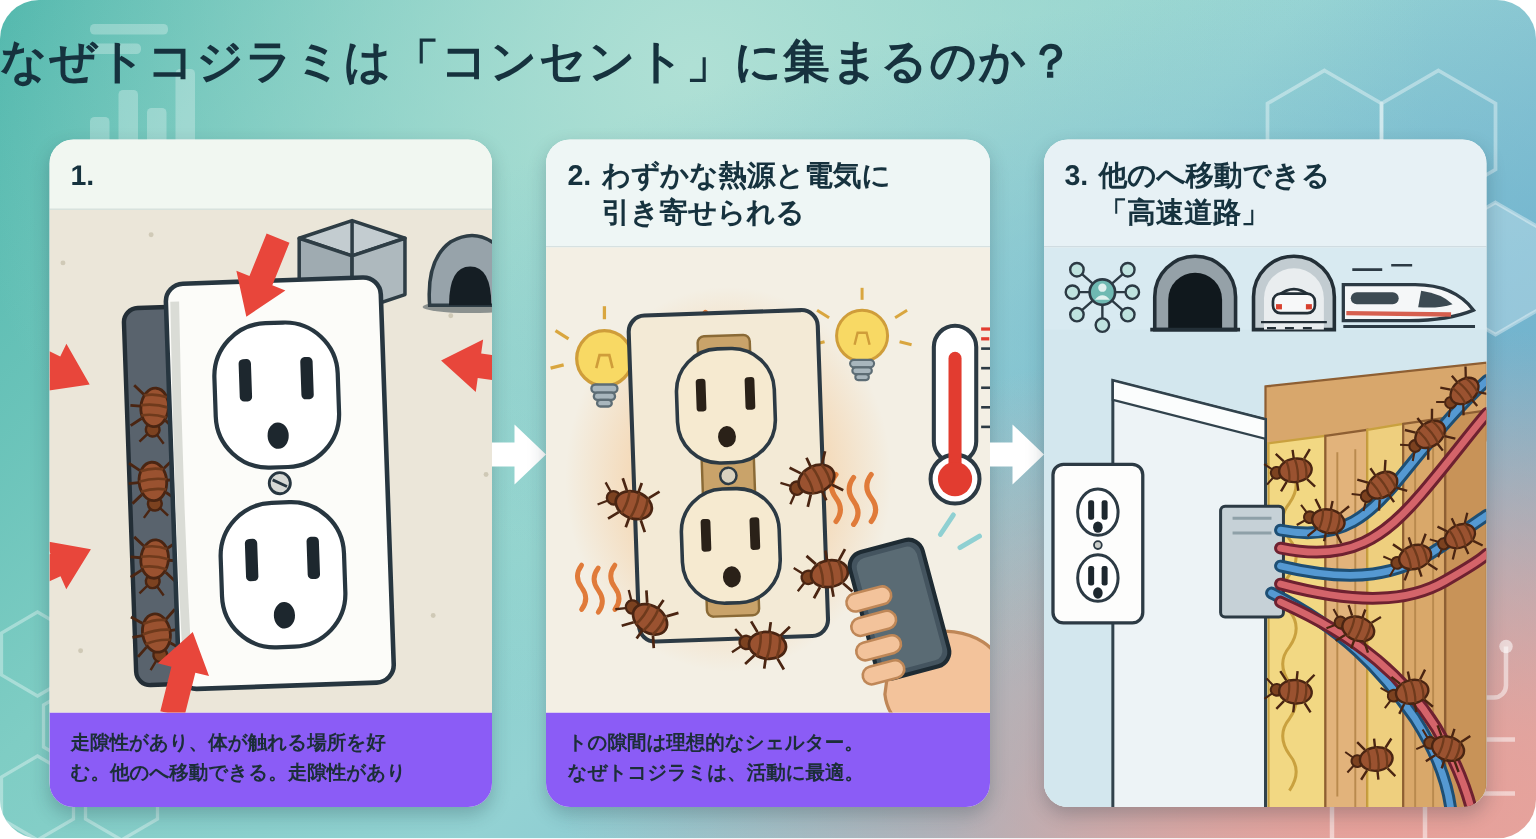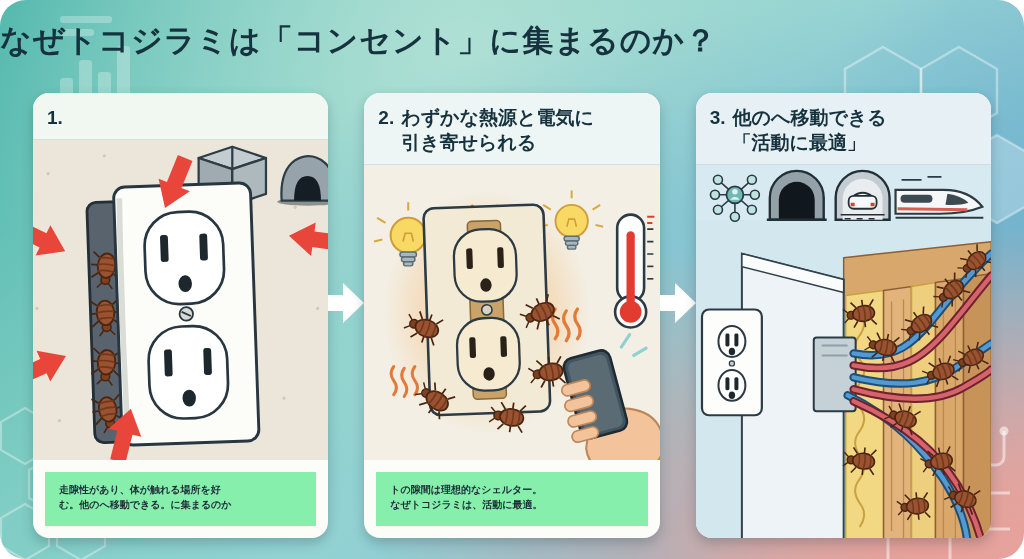--- a/index.html
+++ b/index.html
@@ -19,22 +19,22 @@
   .panel-head{display:flex;gap:7px;padding:12px 14px 9px;font-size:19px;font-weight:800;
     color:#16323e;line-height:1.32;border-bottom:1px solid rgba(40,70,80,.12);}
   .p1 .panel-head{background:#f1f7f1;}
   .p2 .panel-head{background:#eef6f5;}
   .p3 .panel-head{background:#e7f1f5;}
   .panel-art{flex:1;position:relative;min-height:0;}
   .panel-art svg{width:100%;height:100%;display:block;}
   .p1 .panel-art{background:#ebe6d9;}
   .p2 .panel-art{background:#f3efe4;}
   .p3 .panel-art{background:#d8eaf1;}
-  .caption{margin:12px;padding:10px 14px 14px;font-size:10px;font-weight:600;
-    color:#1c2e39;line-height:1.5;background:#86efac;}
+  .caption{margin:0;padding:10px 14px 14px;font-size:13px;font-weight:600;
+    color:#1c2e39;line-height:1.5;background:#8b5cf6;}
   .caption span{display:block;}
   .gap{width:36px;flex:none;display:flex;flex-direction:column;justify-content:center;
     align-items:center;padding-bottom:26px;}
 </style>
 </head>
 <body>
 
 <div class="canvas">
 
   <svg width="0" height="0" style="position:absolute" aria-hidden="true">
@@ -155,21 +155,21 @@
             <use href="#rarrow" transform="translate(152,16) rotate(112)"></use>
             <use href="#rarrow" transform="translate(2,78) rotate(26)"></use>
             <use href="#rarrow" transform="translate(292,92) rotate(188)"></use>
             <use href="#rarrow" transform="translate(2,212) rotate(-24)"></use>
             <use href="#rarrow" transform="translate(92,286) rotate(-76)"></use>
           </g>
         </svg>
       </div>
       <p class="caption">
         <span>走隙性があり、体が触れる場所を好</span>
-        <span>む。他のへ移動できる。に集まるのか</span>
+        <span>む。他のへ移動できる。走隙性があり</span>
       </p>
     </section>
 
     <div class="gap">
       <svg width="36" height="46" viewBox="0 0 36 46">
         <path d="M0 15 H15 V3 L36 23 L15 43 V31 H0 Z" fill="#ffffff"></path>
       </svg>
     </div>
 
     <section class="panel p2">
@@ -278,21 +278,21 @@
       <svg width="36" height="46" viewBox="0 0 36 46">
         <path d="M0 15 H15 V3 L36 23 L15 43 V31 H0 Z" fill="#ffffff"></path>
       </svg>
     </div>
 
     <section class="panel p3">
       <header class="panel-head">
         <span>3.</span>
         <div>
           <div>他のへ移動できる</div>
-          <div>「活動に最適」</div>
+          <div>「高速道路」</div>
         </div>
       </header>
       <div class="panel-art">
         <svg viewBox="0 0 296 380" preserveAspectRatio="xMidYMid slice">
           <rect x="0" y="58" width="296" height="322" fill="#d3e7ee"></rect>
           <g transform="translate(16,12)">
             <g stroke="#2c3a44" stroke-width="1.6">
               <path d="M23 21 L6 6 M23 21 L40 6 M23 21 L3 21 M23 21 L43 21 M23 21 L6 36 M23 21 L40 36 M23 21 L23 43" fill="none"></path>
             </g>
             <g fill="#bfe3df" stroke="#2c3a44" stroke-width="1.6">

